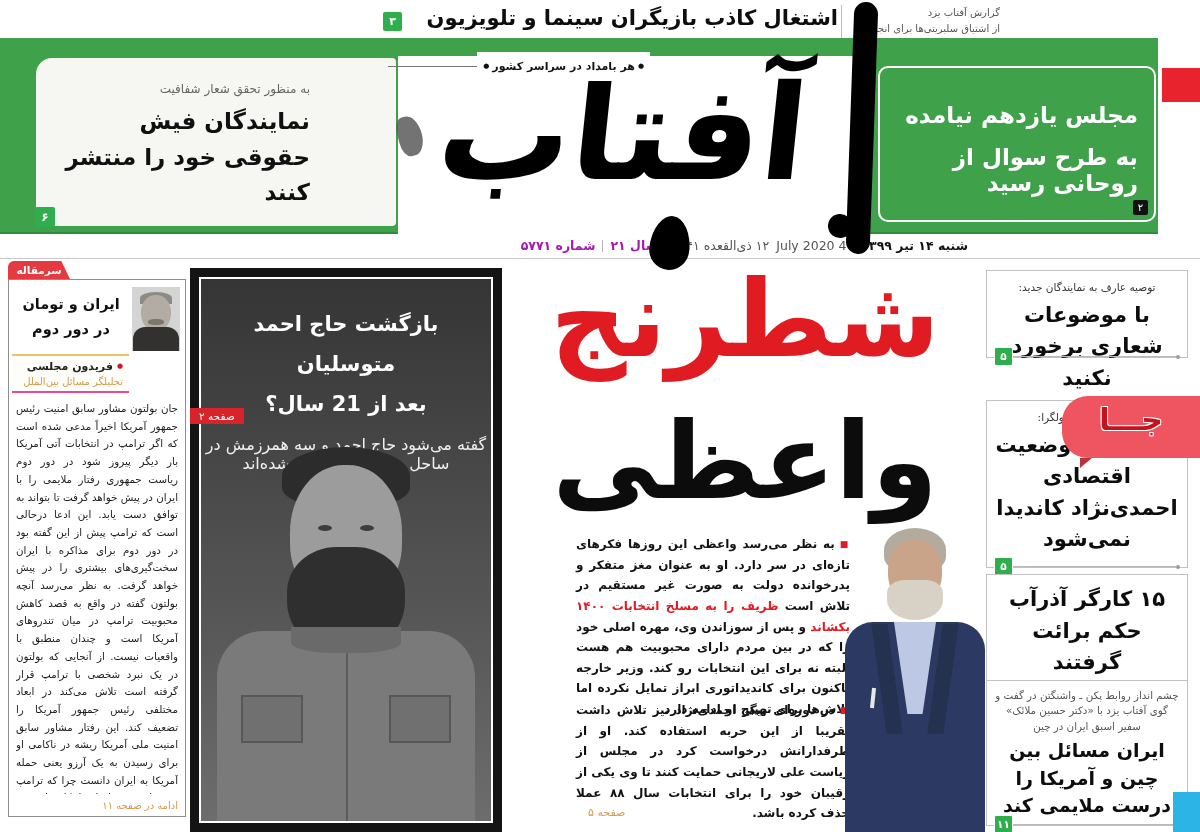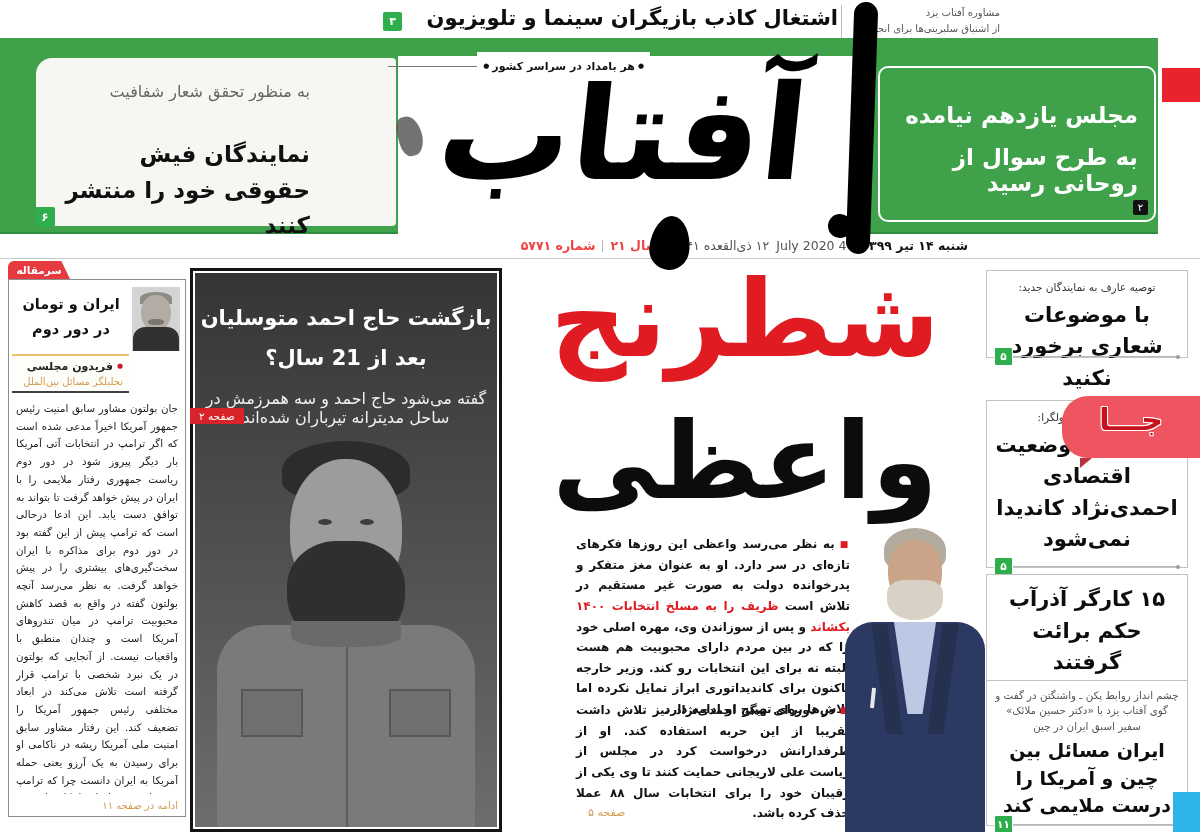--- a/index.html
+++ b/index.html
@@ -12,23 +12,23 @@
     font-size:10px;color:#555;line-height:1.55;border-left:1px solid #bbb;padding-left:8px;}
   .ts-headline{position:absolute;top:6px;right:362px;font-size:21px;font-weight:800;
     color:#0d0d0d;white-space:nowrap;}
   .ts-badge{position:absolute;top:12px;right:798px;width:19px;height:19px;background:#2fae4d;
     color:#fff;font-size:11px;font-weight:700;text-align:center;line-height:19px;border-radius:2px;}
   
   .mh-green{position:absolute;left:0;top:38px;width:1158px;height:194px;background:#3fa24b;border-bottom:2px solid #2f8c3e;}
   .mh-white-middle{position:absolute;left:398px;top:56px;width:470px;height:178px;background:#fff;}
   .mh-left-box{position:absolute;left:36px;top:58px;width:360px;height:168px;background:#f6f7f2;
     border-radius:16px 4px 4px 4px;}
-  .mh-left-kicker{position:absolute;top:24px;right:86px;font-size:16px;color:#666;}
+  .mh-left-kicker{position:absolute;top:24px;right:86px;font-size:12px;color:#666;}
   .mh-left-headline{position:absolute;top:46px;right:86px;left:16px;font-size:23px;font-weight:800;
-    color:#101010;line-height:1.55;text-align:right;margin-top:33px;}
+    color:#101010;line-height:1.55;text-align:right;}
   .badge{background:#2fae4d;color:#fff;font-weight:700;text-align:center;border-radius:2px;}
   .mh-left-badge{position:absolute;left:-1px;bottom:-1px;width:20px;height:20px;font-size:12px;line-height:20px;}
   .mh-seal{position:absolute;left:398px;top:116px;width:24px;height:40px;background:#5a5a5a;
     border-radius:40% 60% 55% 45%;transform:rotate(-14deg);opacity:.85;}
   .mh-tagline{position:absolute;left:388px;top:52px;width:262px;display:flex;align-items:center;
     direction:rtl;z-index:3;}
   .mh-tagline .tg-text{font-size:11px;font-weight:700;color:#111;white-space:nowrap;padding:8px 3px;background:#fff;}
   .mh-tagline .tg-text::before,.mh-tagline .tg-text::after{content:"●";font-size:7px;vertical-align:2px;padding:0 3px;}
   .mh-tagline .tg-line{flex:1;height:1px;background:#777;}
   .mh-logo{position:absolute;left:408px;top:34px;width:430px;height:198px;display:flex;
@@ -45,50 +45,50 @@
   .mh-right-l1{position:absolute;top:34px;right:16px;font-size:23px;font-weight:800;}
   .mh-right-l2{position:absolute;top:76px;right:16px;font-size:23px;font-weight:800;}
   .mh-right-badge{position:absolute;right:6px;bottom:5px;width:15px;height:15px;background:#111;
     color:#fff;font-size:10px;line-height:15px;text-align:center;border-radius:2px;}
   .mh-red{position:absolute;left:1162px;top:68px;width:38px;height:34px;background:#e8232e;}
   
   .dateline{position:absolute;top:238px;right:232px;display:flex;align-items:center;gap:7px;
     direction:rtl;font-size:12.5px;color:#555;white-space:nowrap;}
   .dl-sep{width:1px;height:12px;background:#b5b5b5;}
   .dl-fa{font-weight:800;color:#111;}
-  .dl-red{font-weight:800;color:#ef4444;}
+  .dl-red{font-weight:800;color:#a21caf;}
   .price{position:absolute;top:241px;left:14px;font-size:9.5px;color:#888;direction:rtl;margin-top:43px;}
   .price .price-value{color:#c81a2b;font-weight:700;}
   .rule{position:absolute;top:258px;left:0;width:1200px;height:1px;background:#c9c9c9;}
   
   .ed-tab{position:absolute;left:8px;top:261px;width:62px;height:18px;background:#e43a40;color:#fff;
     font-size:10.5px;font-weight:700;text-align:center;line-height:18px;
     border-radius:6px 0 0 0;clip-path:polygon(0 0,86% 0,100% 100%,0 100%);}
   .ed-box{position:absolute;left:8px;top:279px;width:176px;height:536px;border:1px solid #8e8e8e;background:#fff;}
   .ed-photo{position:absolute;right:5px;top:7px;width:48px;height:64px;background:#d4d4d4;overflow:hidden;}
   .ed-photo .p-head{position:absolute;left:50%;top:8px;transform:translateX(-50%);width:30px;height:36px;
     background:#b3aca4;border-radius:48%;}
   .ed-photo .p-hair{position:absolute;left:50%;top:5px;transform:translateX(-50%);width:32px;height:12px;
     background:#8e8a84;border-radius:50% 50% 0 0;}
   .ed-photo .p-must{position:absolute;left:50%;top:32px;transform:translateX(-50%);width:16px;height:6px;
     background:#7b7670;border-radius:40%;}
   .ed-photo .p-body{position:absolute;left:50%;top:40px;transform:translateX(-50%);width:46px;height:26px;
     background:#33312f;border-radius:12px 12px 0 0;}
   .ed-title{position:absolute;top:12px;right:58px;left:6px;text-align:center;font-size:14.5px;
     font-weight:800;color:#111;line-height:1.7;}
   .ed-author{position:absolute;top:74px;left:3px;right:56px;border-top:2px solid #eec069;
-    border-bottom:2px solid #404040;padding:4px 6px;text-align:right;background:#fdfdf9;}
+    border-bottom:2px solid #ec4899;padding:4px 6px;text-align:right;background:#fdfdf9;}
   .ed-author-name{font-size:11px;font-weight:700;color:#222;}
   .ed-author-name::before{content:"●";color:#c81a2b;font-size:7px;vertical-align:2px;margin-left:4px;}
   .ed-author-role{font-size:10px;color:#d59a4e;margin-top:3px;}
   .ed-body{position:absolute;top:120px;left:7px;right:7px;bottom:22px;font-size:10.3px;line-height:1.72;
     text-align:justify;color:#1c1c1c;overflow:hidden;}
   .ed-continued{position:absolute;bottom:5px;right:7px;font-size:10px;color:#d59a4e;}
   
-  .photo-box{position:absolute;left:190px;top:268px;width:312px;height:564px;background:#141414;padding:3px;box-sizing:border-box;}
+  .photo-box{position:absolute;left:190px;top:268px;width:312px;height:564px;background:#141414;padding:9px;box-sizing:border-box;}
   .photo-inner{position:relative;width:100%;height:100%;border:2px solid #fff;box-sizing:border-box;overflow:hidden;
     background:linear-gradient(180deg,#353535 0%,#454545 30%,#585858 65%,#6d6d6d 100%);}
   .ph-headline{margin-top:26px;text-align:center;color:#fff;font-weight:800;font-size:21px;line-height:1.9;}
   .ph-sub{text-align:center;color:#f0f0f0;font-size:16px;margin-top:10px;}
   .ph-tag{position:absolute;left:0;top:140px;background:#d8232a;color:#fff;font-size:10.5px;
     padding:2px 9px;z-index:3;}
   .m-hair{position:absolute;left:50%;top:168px;transform:translateX(-50%);width:128px;height:58px;
     background:#2c2c2c;border-radius:50% 50% 30% 30%;}
   .m-head{position:absolute;left:50%;top:186px;transform:translateX(-50%);width:112px;height:140px;
     background:#9c9c9c;border-radius:48% 48% 44% 44%;}
@@ -152,21 +152,21 @@
   .rc-bubble::after{content:"";position:absolute;left:18px;bottom:-10px;border-width:10px 12px 0 0;
     border-style:solid;border-color:#b8333c transparent transparent transparent;}
   .cyan-block{position:absolute;left:1173px;top:792px;width:27px;height:40px;background:#2db4e6;}
 </style>
 </head>
 <body>
 
 <div class="page">
 
   <div class="ts-kicker">
-    <div>مشاوره آفتاب یزد</div>
+    <div>گزارش آفتاب یزد</div>
     <div>از اشتیاق سلبریتی‌ها برای انجام تبلیغات</div>
   </div>
   <div class="ts-headline">اشتغال کاذب بازیگران سینما و تلویزیون</div>
   <div class="ts-badge">۳</div>
 
   <div class="mh-green"></div>
   <div class="mh-white-middle"></div>
 
   <div class="mh-left-box">
     <div class="mh-left-kicker">به منظور تحقق شعار شفافیت</div>

